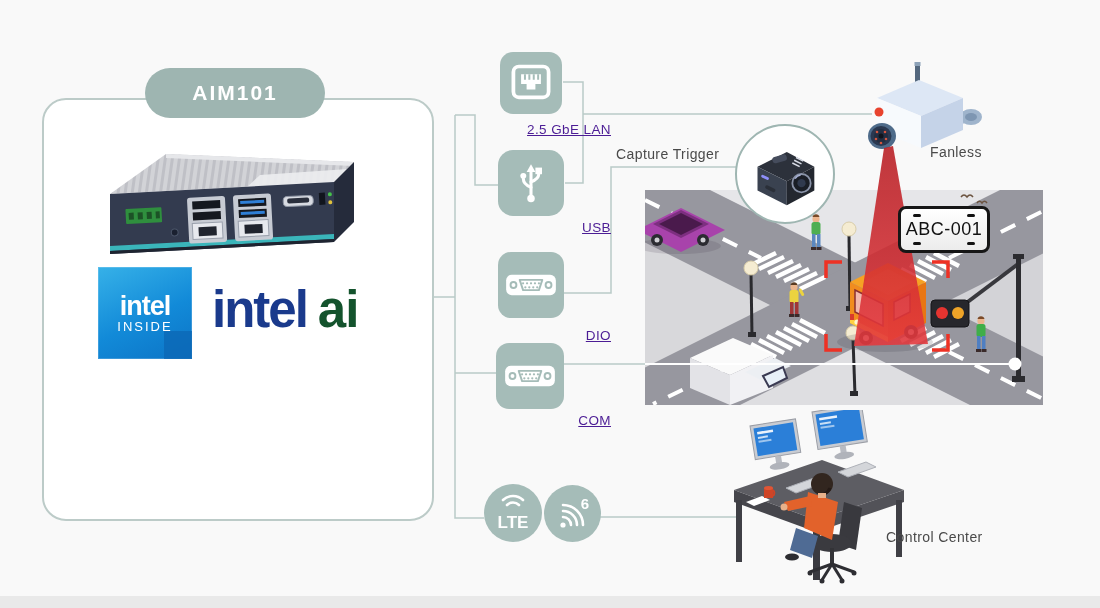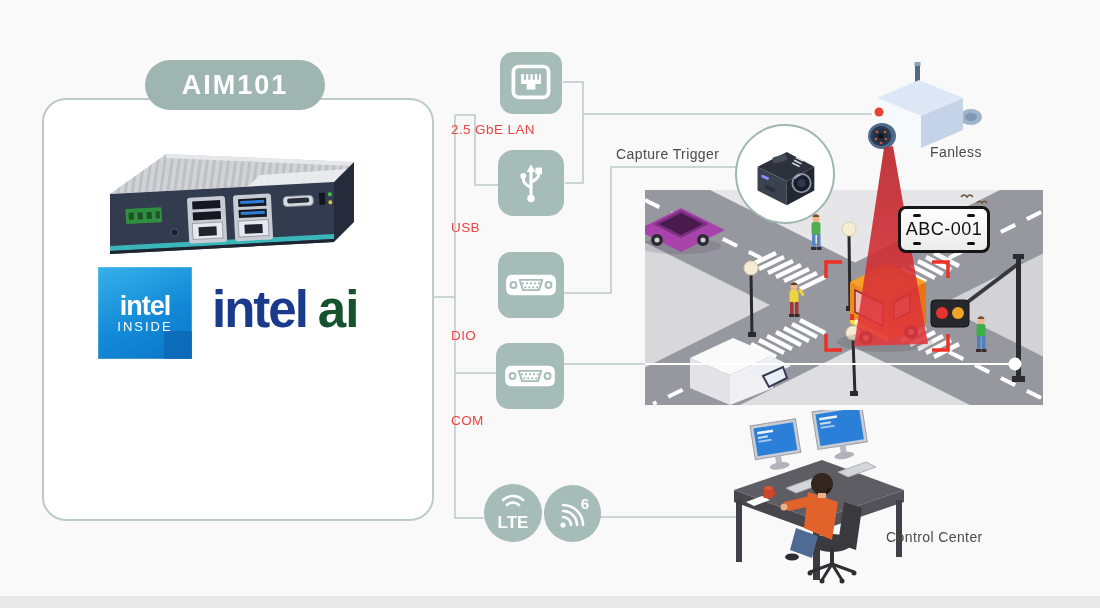--- a/index.html
+++ b/index.html
@@ -3,42 +3,42 @@
 <meta charset="utf-8">
 <style>
   html,body{margin:0;padding:0;background:#f9f9f9;}
   .stage{position:relative;width:1100px;height:608px;background:#f9f9f9;
          font-family:"Liberation Sans",sans-serif;overflow:hidden;}
   
   #linework{position:absolute;left:0;top:0;z-index:1;}
   
   .panel{position:absolute;left:42px;top:98px;width:388px;height:419px;
          border:2px solid #bccbc8;border-radius:24px;background:#ffffff;z-index:2;}
-  .badge{position:absolute;left:145px;top:60px;width:180px;height:50px;border-radius:26px;
-         background:#9eb5b1;color:#fff;font-weight:bold;font-size:27px;letter-spacing:2px;
+  .badge{position:absolute;left:145px;top:68px;width:180px;height:50px;border-radius:26px;
+         background:#9eb5b1;color:#fff;font-weight:bold;font-size:21px;letter-spacing:2px;
          display:flex;align-items:center;justify-content:center;z-index:3;}
   .pc-img{position:absolute;left:96px;top:138px;z-index:3;}
   .intel-inside{position:absolute;left:98px;top:267px;width:94px;height:92px;z-index:3;
         background:linear-gradient(155deg,#36b1e8 0%,#128ad8 55%,#0c74c6 100%);
         box-shadow:inset 0 0 0 1px rgba(255,255,255,.18);
         display:flex;flex-direction:column;align-items:center;justify-content:center;overflow:hidden;}
   .intel-inside .w1{color:#fff;font-size:27px;font-weight:700;letter-spacing:-1px;line-height:26px;}
   .intel-inside .w2{color:#fff;font-size:13px;font-weight:400;letter-spacing:2px;line-height:15px;}
   .intel-inside .corner{position:absolute;right:0;bottom:0;width:28px;height:28px;background:#0c67b4;opacity:.75;}
   .intel-ai{position:absolute;left:212px;top:280px;z-index:3;display:flex;align-items:baseline;gap:11px;}
   .intel-ai .word{font-size:51px;font-weight:700;letter-spacing:-2px;color:#1a3a8c;}
   .intel-ai .suffix{font-size:51px;font-weight:700;letter-spacing:-1px;color:#14532d;}
   .desc{position:absolute;left:82px;top:374px;width:340px;z-index:3;
         font-size:15.5px;line-height:1.43;color:#3e3e3e;}
   
   .conn{position:absolute;background:#a5bcb8;display:flex;align-items:center;justify-content:center;z-index:3;}
   .conn.sq{border-radius:13px;}
   .conn.ci{border-radius:50%;}
-  .clabel{position:absolute;width:160px;text-align:left;font-size:13.5px;color:#ef4444;
-          letter-spacing:.4px;z-index:3;}
+  .clabel{position:absolute;width:160px;text-align:right;font-size:13.5px;color:#4c1d95;
+          letter-spacing:.4px;z-index:3;text-decoration:underline;}
   .note{position:absolute;font-size:14px;color:#4a4a4a;letter-spacing:.4px;z-index:6;}
   
   .trigger-circle{position:absolute;left:735px;top:124px;width:96px;height:96px;border-radius:50%;
           background:#fff;border:2px solid #9fb6b2;z-index:5;display:flex;align-items:center;justify-content:center;}
   
   #scene{position:absolute;left:645px;top:190px;z-index:2;}
   #overlay{position:absolute;left:0;top:0;z-index:4;pointer-events:none;}
   #camera-svg{position:absolute;left:855px;top:60px;z-index:3;}
   #cc-svg{position:absolute;left:726px;top:410px;z-index:3;}
   

